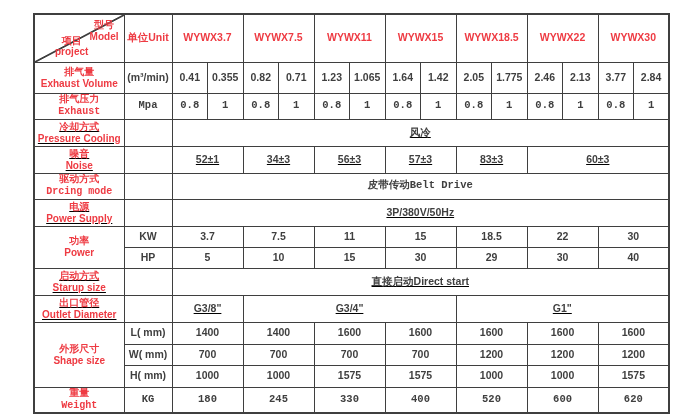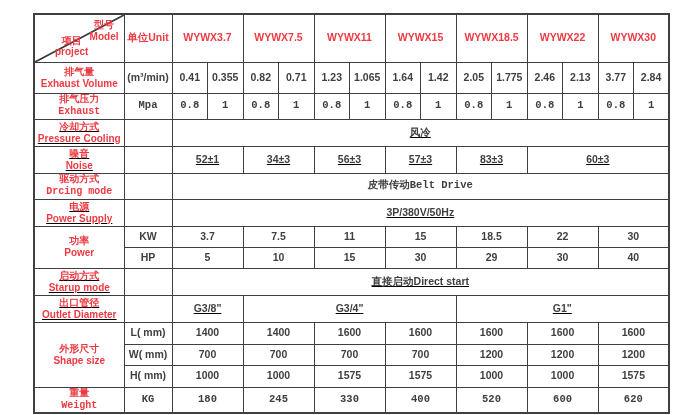--- a/index.html
+++ b/index.html
@@ -217,21 +217,21 @@
     <td colspan="2">15</td>
     <td colspan="2">30</td>
     <td colspan="2">29</td>
     <td colspan="2">30</td>
     <td colspan="2">40</td>
   </tr>
 
   <tr class="h27">
     <td class="lbl">
       <div>启动方式</div>
-      <div>Starup mode</div>
+      <div>Starup size</div>
     </td>
     <td></td>
     <td colspan="14">直接启动Direct start</td>
   </tr>
 
   <tr class="h27">
     <td class="lbl">
       <div>出口管径</div>
       <div>Outlet Diameter</div>
     </td>

